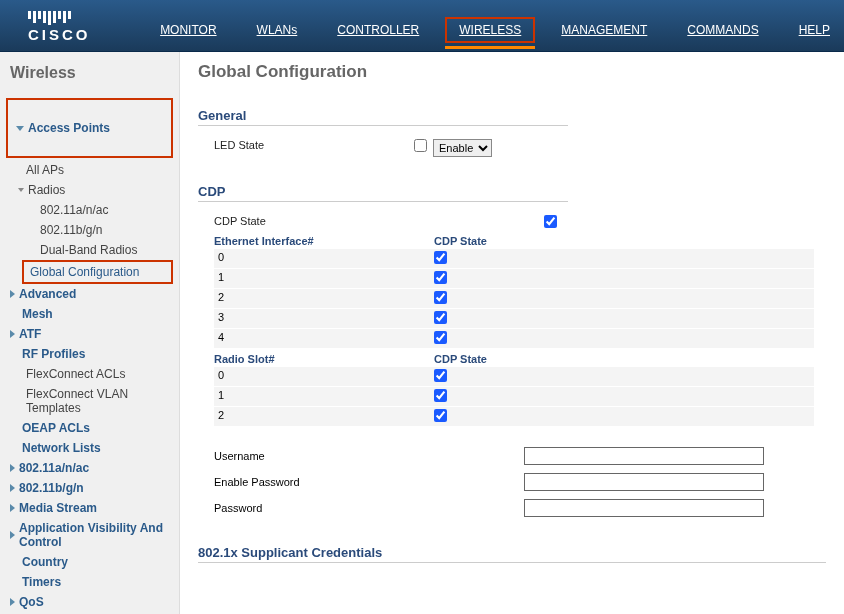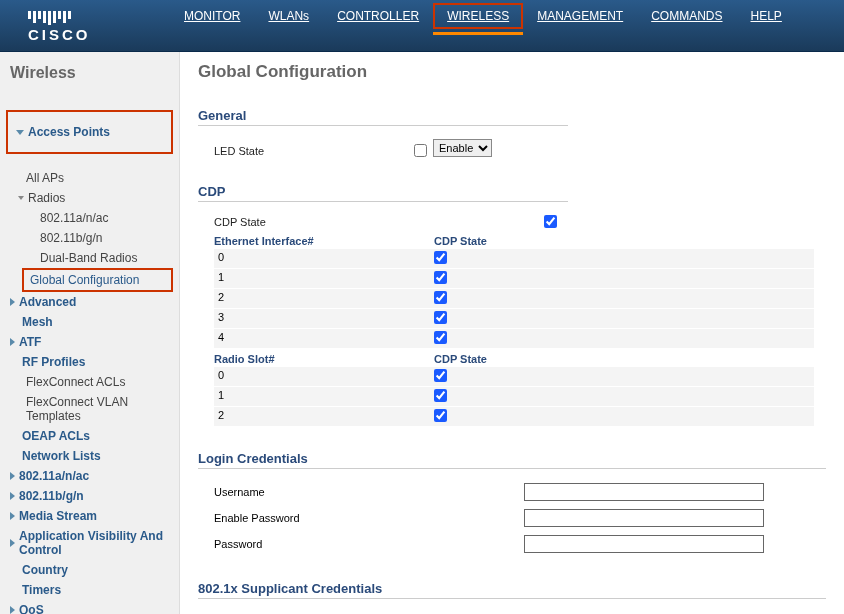--- a/index.html
+++ b/index.html
@@ -7,44 +7,44 @@
 .topbar{height:52px;background:linear-gradient(#2a5a8a,#1a3a5a);display:flex;align-items:flex-end;border-bottom:1px solid #0a2a4a}
 .logo{width:170px;padding-left:28px;color:#fff;padding-bottom:8px}
 .logo-bars{display:flex;gap:2px;margin-bottom:1px}
 .logo-bars span{width:3px;background:#fff;display:inline-block}
 .logo-bars span:nth-child(1){height:8px}.logo-bars span:nth-child(2){height:12px}
 .logo-bars span:nth-child(3){height:8px}.logo-bars span:nth-child(4){height:12px}
 .logo-bars span:nth-child(5){height:14px}.logo-bars span:nth-child(6){height:12px}
 .logo-bars span:nth-child(7){height:8px}.logo-bars span:nth-child(8){height:12px}
 .logo-bars span:nth-child(9){height:8px}
 .logo-text{font-size:15px;font-weight:bold;letter-spacing:3px}
-.nav{display:flex;gap:0;padding-bottom:22px}
+.nav{display:flex;gap:12px;padding-bottom:8px}
 .nav a{color:#fff;font-size:12px;padding:6px 14px;text-decoration:none;font-weight:normal;position:relative}
 .nav a.active{border:2px solid #cc3300;padding:4px 12px}
 .nav a.active::after{content:"";position:absolute;bottom:-8px;left:-2px;right:-2px;height:3px;background:#ff8800}
 .ul{text-decoration:underline}
 .main{display:flex;height:562px}
 .sidebar{width:180px;background:#f0f0f0;border-right:1px solid #ddd;padding:8px 6px;overflow:hidden}
 .side-title{font-size:16px;color:#666;font-weight:bold;padding:4px 4px 14px}
 .tree-item{font-size:12px;padding:3px 0;display:flex;align-items:center;gap:4px}
 .tree-item.l0{color:#2a5a8a;font-weight:bold;padding-left:4px}
 .tree-item.l1{padding-left:20px;color:#444}
 .tree-item.l2{padding-left:34px;color:#444}
 .tree-item.link{color:#2a5a8a;font-weight:normal;padding-left:20px}
 .arrow{width:0;height:0;display:inline-block}
 .arrow.down{border-left:4px solid transparent;border-right:4px solid transparent;border-top:5px solid #5a8aaa}
 .arrow.right{border-top:4px solid transparent;border-bottom:4px solid transparent;border-left:5px solid #5a8aaa}
 .arrow.downsm{border-left:3px solid transparent;border-right:3px solid transparent;border-top:4px solid #888}
-.hl1{border:2px solid #cc3300;padding:10px 4px;margin:14px 0}
+.hl1{border:2px solid #cc3300;padding:18px 4px;margin:2px 0}
 .hl2{border:2px solid #cc3300;padding:0px 2px;margin-left:16px}
 .content{flex:1;padding:10px 18px;overflow:hidden}
 .page-title{font-size:17px;color:#666;font-weight:bold;margin-bottom:26px}
 .section-title{font-size:13px;color:#2a4a7a;font-weight:bold;margin:14px 0 4px;border-bottom:1px solid #ccc;padding-bottom:2px}
 .section-body{padding:6px 12px 10px 16px}
-.field-row{display:flex;align-items:flex-end;font-size:11px;color:#222;padding:3px 0}
+.field-row{display:flex;align-items:flex-start;font-size:11px;color:#222;padding:3px 0}
 .field-row .lbl{width:200px}
 .sel{font-size:11px;border:1px solid #888;padding:1px}
 .tbl-hdr{display:flex;font-size:11px;font-weight:bold;color:#2a4a7a;padding:4px 0 2px}
 .tbl-hdr .c1{width:220px}
 .tbl-row{display:flex;font-size:11px;padding:2px 0;background:#f4f4f4;margin-bottom:1px}
 .tbl-row .c1{width:220px;padding-left:4px}
 .tbl-row .c2{padding-left:0}
 .chk{accent-color:#1a5aff;width:13px;height:13px}
 .cred-row{display:flex;align-items:center;font-size:11px;padding:4px 0}
 .cred-row .lbl{width:310px}
@@ -196,21 +196,20 @@
       <div class="tbl-row">
           <span class="c1">1</span>
           <span class="c2"><input type="checkbox" class="chk" checked="" style=""></span>
         </div>
       <div class="tbl-row">
           <span class="c1">2</span>
           <span class="c2"><input type="checkbox" class="chk" checked="" style=""></span>
         </div>
     </div>
 
-    <div class="section-title">Login Credentials</div>
     <div class="section-body">
       <div class="cred-row">
         <span class="lbl">Username</span>
         <input type="text" class="txt" style="">
       </div>
       <div class="cred-row">
         <span class="lbl">Enable Password</span>
         <input type="password" class="txt" style="">
       </div>
       <div class="cred-row">

